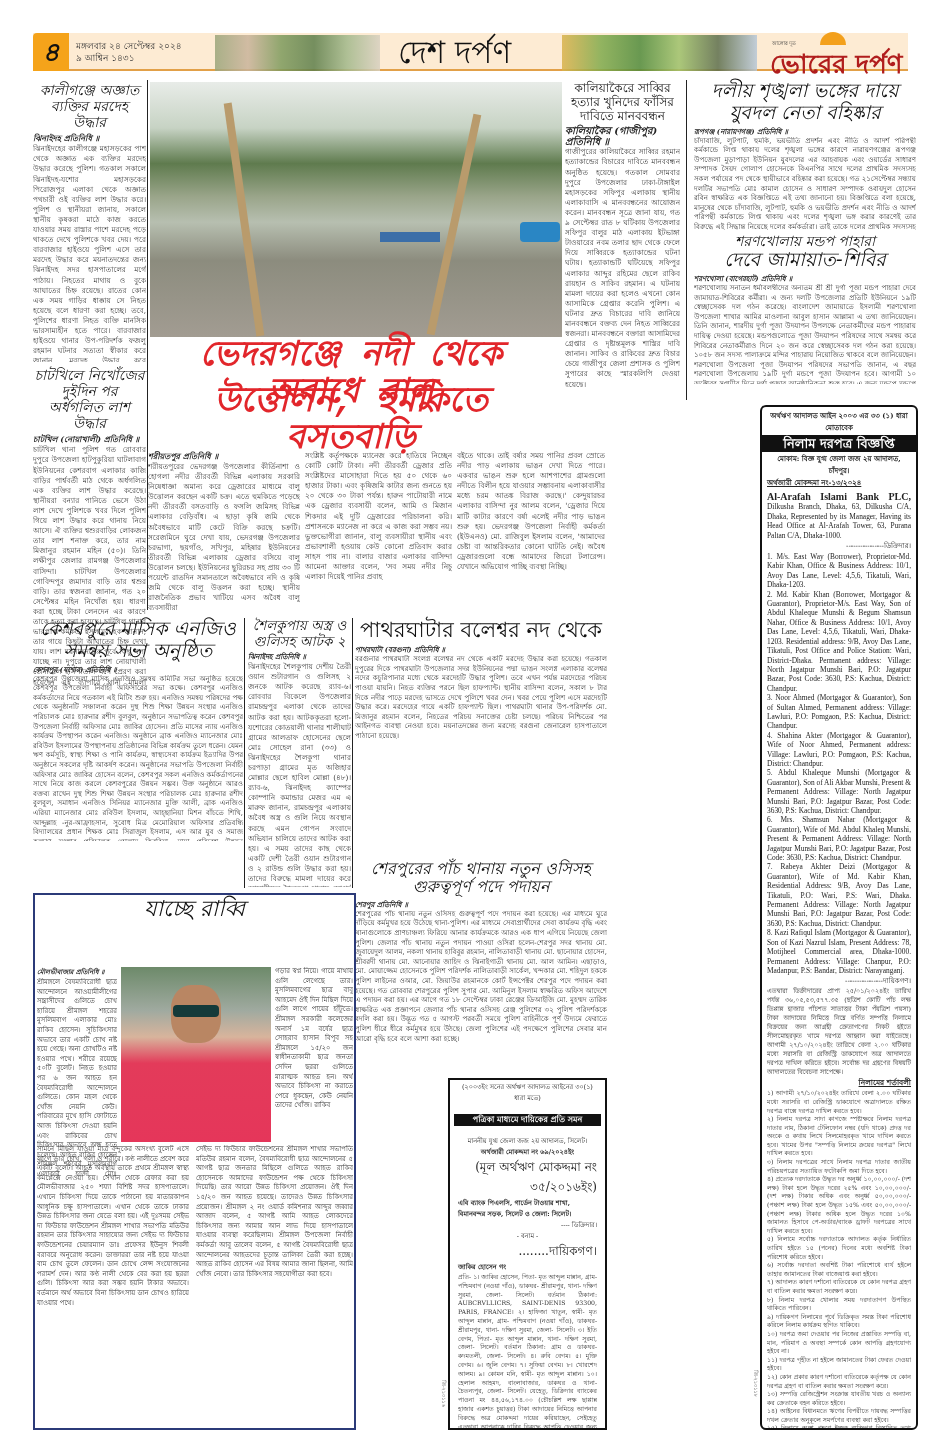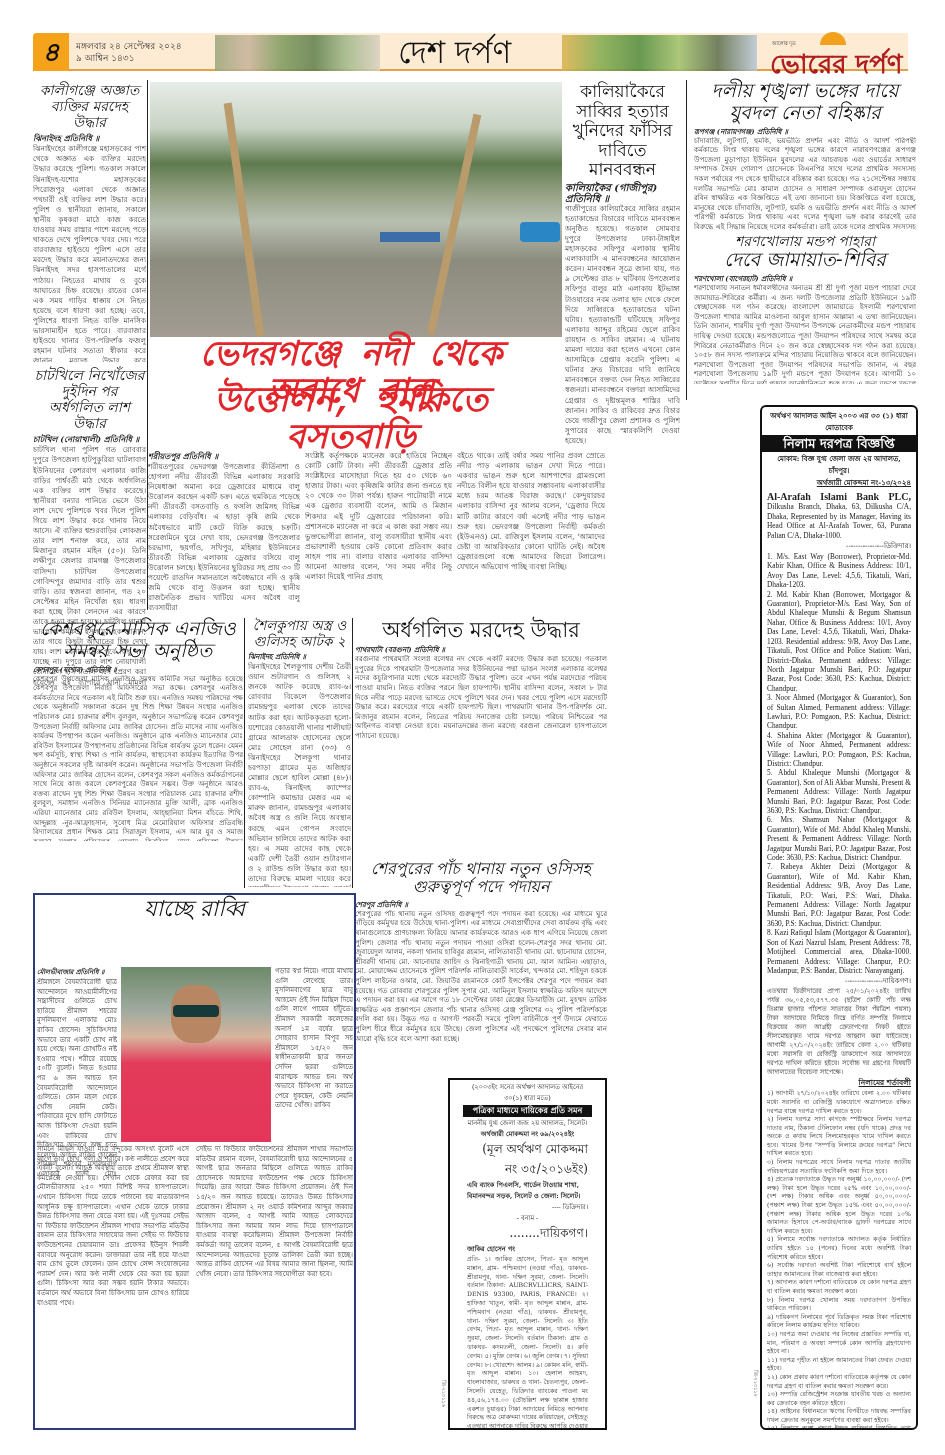--- a/index.html
+++ b/index.html
@@ -69,21 +69,21 @@
   <div class="body" style="height:170px;overflow:hidden" data-name="article-body">শরীয়তপুরের ভেদরগঞ্জ উপজেলার কীর্তিনাশা ও হোগলা নদীর তীরবর্তী বিভিন্ন এলাকায় সরকারি নিষেধাজ্ঞা অমান্য করে ড্রেজারের মাধ্যমে বালু উত্তোলন করছেন একটি চক্র। এতে হুমকিতে পড়েছে নদী তীরবর্তী বসতবাড়ি ও ফসলি জমিসহ বিভিন্ন এলাকার বেড়িবাঁধ। এ ছাড়া কৃষি জমি থেকে অবৈধভাবে মাটি কেটে বিক্রি করছে চক্রটি। সরেজমিনে ঘুরে দেখা যায়, ভেদরগঞ্জ উপজেলার চরভাগা, ছয়গাঁও, সখিপুর, মহিষার ইউনিয়নের তীরবর্তী বিভিন্ন এলাকায় ড্রেজার বসিয়ে বালু উত্তোলন চলছে। ইউনিয়নের ছুরিরচর সহ প্রায় ৩০ টি পয়েন্টে রাতদিন সমানতালে অবৈধভাবে নদি ও কৃষি জমি থেকে বালু উত্তলন করা হচ্ছে। স্থানীয় রাজনৈতিক প্রভাব খাটিয়ে এসব অবৈধ বালু ব্যবসায়ীরা</div>
 </div>
 <div class="abs" style="left:305px;top:451px;width:147px" data-name="lead-col-2">
   <div class="body" style="height:180px;overflow:hidden" data-name="article-body">সংশ্লিষ্ট কর্তৃপক্ষকে ম্যানেজ করে হাতিয়ে নিচ্ছেন কোটি কোটি টাকা। নদী তীরবর্তী ড্রেজার প্রতি সংশ্লিষ্টদের মাসোহারা দিতে হয় ৫০ থেকে ৬০ হাজার টাকা। এবং কৃষিজমি কাটার জন্য গুনতে হয় ২০ থেকে ৩০ টাকা পর্যন্ত। হারুন পাটোয়ারী নামে এক ড্রেজার ব্যবসায়ী বলেন, আমি ও মিজান শিকদার এই দুটি ড্রেজারের পরিচালনা করি। প্রশাসনকে ম্যানেজ না করে এ কাজ করা সম্ভব নয়। ভুক্তভোগীরা জানান, বালু ব্যবসায়ীরা স্থানীয় এবং প্রভাবশালী হওয়ায় কেউ কোনো প্রতিবাদ করার সাহস পায় না। বালার বাজার এলাকার বাসিন্দা আমেনা আক্তার বলেন, 'সব সময় নদীর নিচু এলাকা দিয়েই পানির প্রবাহ</div>
 </div>
 <div class="abs" style="left:457px;top:451px;width:148px" data-name="lead-col-3">
   <div class="body" style="height:180px;overflow:hidden" data-name="article-body">বইতে থাকে। তাই বর্ষার সময় পানির প্রবল স্রোতে নদীর পাড় এলাকায় ভাঙন দেখা দিতে পারে। একবার ভাঙন শুরু হলে আশপাশের গ্রামগুলো নদীতে বিলীন হয়ে যাওয়ার সম্ভাবনায় এলাকাবাসীর মধ্যে চরম আতঙ্ক বিরাজ করছে।' কেন্দুয়ারচর এলাকার বাসিন্দা নুর আলম বলেন, 'ড্রেজার দিয়ে মাটি কাটার কারণে বর্ষা এলেই নদীর পাড় ভাঙন শুরু হয়। ভেদরগঞ্জ উপজেলা নির্বাহী কর্মকর্তা (ইউএনও) মো. রাজিবুল ইসলাম বলেন, 'আমাদের চেষ্টা বা আন্তরিকতার কোনো ঘাটতি নেই। অবৈধ ড্রেজারগুলো বন্ধে আমাদের জিরো টলারেন্স। যেখানে অভিযোগ পাচ্ছি ব্যবস্থা নিচ্ছি।</div>
 </div>
 
 <div class="abs" style="left:565px;top:82px;width:115px" data-name="article-kaliakair">
-  <div class="hl" style="font-size:17px;font-style:normal" data-name="headline">কালিয়াকৈরে সাব্বির হত্যার খুনিদের ফাঁসির দাবিতে মানববন্ধন</div>
+  <div class="hl" style="font-size:12px;font-style:normal" data-name="headline">কালিয়াকৈরে সাব্বির হত্যার খুনিদের ফাঁসির দাবিতে মানববন্ধন</div>
   <div class="byline" style="margin-top:2px;font-size:10px" data-name="byline">কালিয়াকৈর (গাজীপুর) প্রতিনিধি ॥</div>
   <div class="body" style="height:240px;overflow:hidden" data-name="article-body">গাজীপুরের কালিয়াকৈরে সাব্বির রহমান হত্যাকান্ডের বিচারের দাবিতে মানববন্ধন অনুষ্ঠিত হয়েছে। গতকাল সোমবার দুপুরে উপজেলার ঢাকা-টাঙ্গাইল মহাসড়কের সফিপুর এলাকায় স্থানীয় এলাকাবাসি এ মানববন্ধনের আয়োজন করেন। মানববন্ধন সূত্রে জানা যায়, গত ৯ সেপ্টেম্বর রাত ৮ ঘটিকায় উপজেলার সফিপুর বালুর মাঠ এলাকায় ইটভাঙ্গা টাওয়ারের নবম তলার ছাদ থেকে ফেলে দিয়ে সাব্বিরকে হত্যাকান্ডের ঘটনা ঘটায়। হত্যাকান্ডটি ঘটিয়েছে সফিপুর এলাকার আব্দুর রহিমের ছেলে রাকিব রায়হান ও সাকিব রহমান। এ ঘটনায় মামলা দায়ের করা হলেও এখনো কোন আসামিকে গ্রেপ্তার করেনি পুলিশ। এ ঘটনার দ্রুত বিচারের দাবি জানিয়ে মানববন্ধনে বক্তব্য দেন নিহত সাব্বিরের স্বজনরা। মানববন্ধনে বক্তারা আসামিদের গ্রেপ্তার ও দৃষ্টান্তমূলক শাস্তির দাবি জানান। সাকিব ও রাকিবের দ্রুত বিচার চেয়ে গাজীপুর জেলা প্রশাসক ও পুলিশ সুপারের কাছে স্মারকলিপি দেওয়া হয়েছে।</div>
 </div>
 
 <div class="abs" style="left:694px;top:80px;width:222px" data-name="article-jubodal">
   <div class="hl" style="font-size:19px" data-name="headline-line-1">দলীয় শৃঙ্খলা ভঙ্গের দায়ে</div>
   <div class="hl" style="font-size:19px" data-name="headline-line-2">যুবদল নেতা বহিষ্কার</div>
   <div class="byline" style="margin-top:2px;font-size:7px" data-name="byline">রূপগঞ্জ (নারায়ণগঞ্জ) প্রতিনিধি ॥</div>
   <div class="bn-small" style="height:93px;overflow:hidden" data-name="article-body">চাঁদাবাজি, লুটপাট, হুমকি, ভয়ভীতি প্রদর্শন এবং নীতি ও আদর্শ পরিপন্থী কর্মকান্ডে লিপ্ত থাকায় দলের শৃঙ্খলা ভঙ্গের কারণে নারায়ণগঞ্জের রূপগঞ্জ উপজেলা মুড়াপাড়া ইউনিয়ন যুবদলের এর আহবায়ক এবং ওয়ার্ডের সাধারণ সম্পাদক সৈয়দ গোলাপ হোসেনকে বিএনপির সাথে দলের প্রাথমিক সদস্যসহ সকল পর্যায়ের পদ থেকে স্থায়ীভাবে বহিষ্কার করা হয়েছে। গত ২১সেপ্টেম্বর সন্ধ্যায় দলটির সভাপতি মোঃ কামাল হোসেন ও সাধারণ সম্পাদক ওবায়দুল হোসেন রবিন স্বাক্ষরিত এক বিজ্ঞপ্তিতে এই তথ্য জানানো হয়। বিজ্ঞপ্তিতে বলা হয়েছে, মানুষের থেকে চাঁদাবাজি, লুটপাট, হুমকি ও ভয়ভীতি প্রদর্শন এবং নীতি ও আদর্শ পরিপন্থী কর্মকান্ডে লিপ্ত থাকায় এবং দলের শৃঙ্খলা ভঙ্গ করার কারণেই তার বিরুদ্ধে এই সিদ্ধান্ত নিয়েছে দলের কর্মকর্তারা। তাই তাকে দলের প্রাথমিক সদস্যসহ সকল পর্যায়ের পদ থেকে স্থায়ীভাবে বহিষ্কার করা হয়েছে।</div>
 </div>
@@ -92,21 +92,21 @@
   <div class="hl" style="font-size:14px" data-name="headline-line-1">শরণখোলায় মন্ডপ পাহারা</div>
   <div class="hl" style="font-size:19px" data-name="headline-line-2">দেবে জামায়াত-শিবির</div>
   <div class="byline" style="margin-top:2px;font-size:7px" data-name="byline">শরণখোলা (বাগেরহাট) প্রতিনিধি ॥</div>
   <div class="bn-small" style="height:100px;overflow:hidden" data-name="article-body">শরণখোলায় সনাতন ধর্মাবলম্বীদের অন্যতম শ্রী শ্রী দুর্গা পূজা মন্ডপ পাহারা দেবে জামায়াত-শিবিরের কর্মীরা। এ জন্য দলটি উপজেলার প্রতিটি ইউনিয়নে ১৯টি স্বেচ্ছাসেবক দল গঠন করেছে। বাংলাদেশ জামায়াতে ইসলামী শরণখোলা উপজেলা শাখার আমির মাওলানা আবুল হাসান আল্লামা এ তথ্য জানিয়েছেন। তিনি জানান, শারদীয় দুর্গা পূজা উদযাপন উপলক্ষে নেতাকর্মীদের মন্ডপ পাহারায় দায়িত্ব দেওয়া হয়েছে। মন্ডপগুলোতে পূজা উদযাপন পরিষদের সাথে সমন্বয় করে শিবিরের নেতাকর্মীরাও দিনে ২০ জন করে স্বেচ্ছাসেবক দল গঠন করা হয়েছে। ১০৫৮ জন সদস্য পালাক্রমে মন্দির পাহারায় নিয়োজিত থাকবে বলে জানিয়েছেন। শরণখোলা উপজেলা পূজা উদযাপন পরিষদের সভাপতি জানান, এ বছর শরণখোলা উপজেলায় ১৯টি দুর্গা মন্ডপে পূজা উদযাপন হবে। আগামী ১০ অক্টোবর সপ্তমীর দিনে দুর্গা পূজার আনুষ্ঠানিকতা শুরু হবে। এ জন্য মন্ডপে মন্ডপে প্রতিমা তৈরির কাজ প্রায় শেষ হয়েছে বলে পূজা উদযাপন পরিষদের সভাপতি জানিয়েছেন।</div>
 </div>
 
 <div class="abs" style="left:612px;top:405px;width:306px;height:1025px;border:2px solid #111;border-radius:6px;padding:3px 5px;background:#fff;overflow:hidden" data-name="auction-notice">
   <div style="font-size:7px;text-align:center;font-weight:bold" data-name="notice-top-line">অর্থঋণ আদালত আইন ২০০৩ এর ৩৩ (১) ধারা মোতাবেক</div>
   <div class="blackbar" style="font-size:13px;line-height:17px;margin:1px -5px" data-name="notice-title">নিলাম দরপত্র বিজ্ঞপ্তি</div>
   <div style="font-size:7px;text-align:center;font-weight:bold" data-name="notice-court">মোকাম: বিজ্ঞ যুগ্ম জেলা জজ ২য় আদালত, চাঁদপুর।</div>
-  <div style="font-size:7px;text-align:right;font-weight:bold;text-decoration:underline" data-name="notice-case-number">অর্থজারী মোকদ্দমা নং-১৩/২০২৪</div>
+  <div style="font-size:7px;text-align:left;font-weight:bold;text-decoration:underline" data-name="notice-case-number">অর্থজারী মোকদ্দমা নং-১৩/২০২৪</div>
   <div class="eng" style="margin-top:3px"><b style="font-size:10px" data-name="bank-name">Al-Arafah Islami Bank PLC,</b> <span data-name="bank-description">Dilkusha Branch, Dhaka, 63, Dilkusha C/A, Dhaka, Represented by its Manager, Having its Head Office at Al-Arafah Tower, 63, Purana Paltan C/A, Dhaka-1000.</span></div>
   <div style="font-size:7px;text-align:right" data-name="decree-holder-tag">----------------ডিক্রিদার।</div>
   <div class="eng" data-name="party-list">
     <div data-name="party-item">1. M/s. East Way (Borrower), Proprietor-Md. Kabir Khan, Office &amp; Business Address: 10/1, Avoy Das Lane, Level: 4,5,6, Tikatuli, Wari, Dhaka-1203.</div>
     <div data-name="party-item">2. Md. Kabir Khan (Borrower, Mortgagor &amp; Guarantor), Proprietor-M/s. East Way, Son of Abdul Khaleque Munshi &amp; Begum Shamsun Nahar, Office &amp; Business Address: 10/1, Avoy Das Lane, Level: 4,5,6, Tikatuli, Wari, Dhaka-1203. Residential address: 9/B, Avoy Das Lane, Tikatuli, Post Office and Police Station: Wari, District-Dhaka. Permanent address: Village: North Jagatpur Munshi Bari, P.O: Jagatpur Bazar, Post Code: 3630, P.S: Kachua, District: Chandpur.</div>
     <div data-name="party-item">3. Noor Ahmed (Mortgagor &amp; Guarantor), Son of Sultan Ahmed, Permanent address: Village: Lawluri, P.O: Pomgaon, P.S: Kachua, District: Chandpur.</div>
     <div data-name="party-item">4. Shahina Akter (Mortgagor &amp; Guarantor), Wife of Noor Ahmed, Permanent address: Village: Lawluri, P.O: Pomgaon, P.S: Kachua, District: Chandpur.</div>
     <div data-name="party-item">5. Abdul Khaleque Munshi (Mortgagor &amp; Guarantor), Son of Ali Akbar Munshi, Present &amp; Permanent Address: Village: North Jagatpur Munshi Bari, P.O: Jagatpur Bazar, Post Code: 3630, P.S: Kachua, District: Chandpur.</div>
     <div data-name="party-item">6. Mrs. Shamsun Nahar (Mortgagor &amp; Guarantor), Wife of Md. Abdul Khaleq Munshi, Present &amp; Permanent Address: Village: North Jagatpur Munshi Bari, P.O: Jagatpur Bazar, Post Code: 3630, P.S: Kachua, District: Chandpur.</div>
     <div data-name="party-item">7. Rabeya Akhter Deizi (Mortgagor &amp; Guarantor), Wife of Md. Kabir Khan, Residential Address: 9/B, Avoy Das Lane, Tikatuli, P.O: Wari, P.S: Wari, Dhaka. Permanent Address: Village: North Jagatpur Munshi Bari, P.O: Jagatpur Bazar, Post Code: 3630, P.S: Kachua, District: Chandpur.</div>
@@ -149,35 +149,35 @@
 </div>
 
 <div class="abs" style="left:248px;top:618px;width:103px" data-name="article-shailkupa">
   <div class="hl" style="font-size:13.5px" data-name="headline-line-1">শৈলকুপায় অস্ত্র ও</div>
   <div class="hl" style="font-size:13.5px" data-name="headline-line-2">গুলিসহ আটক ২</div>
   <div class="byline" style="margin-top:2px;font-size:7px" data-name="byline">ঝিনাইদহ প্রতিনিধি ॥</div>
   <div class="body" style="height:225px;overflow:hidden" data-name="article-body">ঝিনাইদহের শৈলকুপায় দেশীয় তৈরী ওয়ান শুটারগান ও গুলিসহ ২ জনকে আটক করেছে র‌্যাব-৬। রোববার বিকেলে উপজেলার রামচন্দ্রপুর এলাকা থেকে তাদের আটক করা হয়। আটককৃতরা হলো- যশোরের কোতয়ালী থানার শালীঘাট গ্রামের আলতাফ হোসেনের ছেলে মোঃ সোহেল রানা (৩৩) ও ঝিনাইদহের শৈলকুপা থানার চরপাড়া গ্রামের মৃত অজিহার মোল্লার ছেলে হাবিল মোল্লা (৪৮)। র‌্যাব-৬, ঝিনাইদহ ক্যাম্পের কোম্পানি কমান্ডার মেজর এম এ মারুফ জানান, রামচন্দ্রপুর এলাকায় অবৈধ অস্ত্র ও গুলি নিয়ে অবস্থান করছে এমন গোপন সংবাদে অভিযান চালিয়ে তাদের আটক করা হয়। এ সময় তাদের কাছ থেকে একটি দেশী তৈরী ওয়ান শুটারগান ও ২ রাউন্ড গুলি উদ্ধার করা হয়। তাদের বিরুদ্ধে মামলা দায়ের করে আসামীদের শৈলকুপা থানায় সোপর্দ করা হয়েছে।</div>
 </div>
 
 <div class="abs" style="left:355px;top:618px;width:252px" data-name="article-patharghata">
-  <div class="hl" style="font-size:21px;font-style:normal" data-name="headline-line-2">অর্ধগলিত মরদেহ উদ্ধার</div>
+  <div class="hl" style="font-size:21px;font-style:normal" data-name="headline-line-1">পাথরঘাটার বলেশ্বর নদ থেকে</div>
   <div class="byline" style="margin-top:2px;font-size:7px" data-name="byline">পাথরঘাটা (বরগুনা) প্রতিনিধি ॥</div>
   <div class="bn-small" style="height:128px;overflow:hidden" data-name="article-body">বরগুনার পাথরঘাটা সংলগ্ন বলেশ্বর নদ থেকে একটি মরদেহ উদ্ধার করা হয়েছে। গতকাল দুপুরের দিকে পাথরঘাটা উপজেলার সদর ইউনিয়নের পদ্মা ভাঙন সংলগ্ন এলাকার বলেশ্বর নদের কচুরিপানার মধ্যে থেকে মরদেহটি উদ্ধার পুলিশ। তবে এখন পর্যন্ত মরদেহের পরিচয় পাওয়া যায়নি। নিহত ব্যক্তির পরনে ছিল হাফপ্যান্ট। স্থানীয় বাসিন্দা বলেন, সকাল ৮ টার দিকে নদীর পাড়ে মরদেহ ভাসতে দেখে পুলিশে খবর দেন। খবর পেয়ে পুলিশ এসে মরদেহটি উদ্ধার করে। মরদেহের গায়ে একটি হাফপ্যান্ট ছিল। পাথরঘাটা থানার উপ-পরিদর্শক মো. মিজানুর রহমান বলেন, নিহতের পরিচয় সনাক্তের চেষ্টা চলছে। পরিচয় নিশ্চিতের পর আইনগত ব্যবস্থা নেওয়া হবে। ময়নাতদন্তের জন্য মরদেহ বরগুনা জেনারেল হাসপাতালে পাঠানো হয়েছে।</div>
 </div>
 
 <div class="abs" style="left:355px;top:860px;width:252px" data-name="article-sherpur">
   <div class="hl" style="font-size:16px" data-name="headline-line-1">শেরপুরের পাঁচ থানায় নতুন ওসিসহ</div>
   <div class="hl" style="font-size:16px" data-name="headline-line-2">গুরুত্বপূর্ণ পদে পদায়ন</div>
   <div class="byline" style="margin-top:2px;font-size:7px" data-name="byline">শেরপুর প্রতিনিধি ॥</div>
   <div class="bn-small" style="height:160px;overflow:hidden" data-name="article-body">শেরপুরের পাঁচ থানায় নতুন ওসিসহ গুরুত্বপূর্ণ পদে পদায়ন করা হয়েছে। এর মাধ্যমে ঘুরে দাঁড়িয়ে কর্মমুখর হয়ে উঠেছে থানা-পুলিশ। এর মাধ্যমে সেবাপ্রার্থীদের সেবা কার্যক্রম বৃদ্ধি এবং থানাগুলোকে প্রাণচাঞ্চল্য ফিরিয়ে আনার কার্যক্রমকে আরও এক ধাপ এগিয়ে নিয়েছে জেলা পুলিশ। জেলার পাঁচ থানায় নতুন পদায়ন পাওয়া ওসিরা হলেন-শেরপুর সদর থানায় মো. জুবায়েদুল আলম, নকলা থানায় হাবিবুর রহমান, নালিতাবাড়ী থানায় মো. ছানোয়ার হোসেন, শ্রীবরদী থানায় মো. আনোয়ার জাহিদ ও ঝিনাইগাতী থানায় মো. আল আমিন। এছাড়াও, মো. মোয়াজ্জেম হোসেনকে পুলিশ পরিদর্শক নালিতাবাড়ী সার্কেল, খন্দকার মো. শহিদুল হককে পুলিশ লাইনের ওআর, মো. জিয়াউর রহমানকে কোর্ট ইন্সপেক্টর শেরপুর পদে পদায়ন করা হয়েছে। গত রোববার শেরপুরের পুলিশ সুপার মো. আমিনুল ইসলাম স্বাক্ষরিত অফিস আদেশে এ পদায়ন করা হয়। এর আগে গত ১৮ সেপ্টেম্বর ঢাকা রেঞ্জের ডিআইজি মো. মুহম্মদ তারিক স্বাক্ষরিত এক প্রজ্ঞাপনে জেলার পাঁচ থানার ওসিসহ রেঞ্জ পুলিশের ৩২ পুলিশ পরিদর্শককে বদলি করা হয়। উদ্ভূত গত ৫ আগস্ট পরবর্তী সময়ে পুলিশ বাহিনীকে পূর্ণ উদ্যমে ফেরাতে পুলিশ ধীরে ধীরে কর্মমুখর হয়ে উঠছে। জেলা পুলিশের এই পদক্ষেপে পুলিশের সেবার মান আরো বৃদ্ধি হবে বলে আশা করা হচ্ছে।</div>
 </div>
 
-<div class="abs" style="left:448px;top:1078px;width:159px;height:352px;border:2px solid #111;padding:2px 17px;overflow:hidden;background:#fff" data-name="summons-notice">
+<div class="abs" style="left:448px;top:1078px;width:159px;height:352px;border:2px solid #111;padding:2px 8px;overflow:hidden;background:#fff" data-name="summons-notice">
   <div style="font-size:6.5px;text-align:center" data-name="summons-top-line">(২০০৩ইং সনের অর্থঋণ আদালত আইনের ৩০(১) ধারা মতে)</div>
-  <div class="blackbar" style="font-size:8px;line-height:12px;margin:1px -4px" data-name="summons-title">পত্রিকা মাধ্যমে দায়িকের প্রতি সমন</div>
+  <div class="blackbar" style="font-size:8px;line-height:12px;margin:10px -4px" data-name="summons-title">পত্রিকা মাধ্যমে দায়িকের প্রতি সমন</div>
   <div style="font-size:6.5px;text-align:center" data-name="summons-court">মাননীয় যুগ্ম জেলা জজ ২য় আদালত, সিলেট।</div>
   <div style="font-size:6.5px;text-align:center;font-weight:bold" data-name="summons-case-number">অর্থজারী মোকদ্দমা নং ৬৯/২০২৪ইং</div>
   <div style="font-size:12px;text-align:right" data-name="summons-original-case">(মূল অর্থঋণ মোকদ্দমা নং ৩৫/২০১৬ইং)</div>
   <div style="font-size:6.5px;font-weight:bold" data-name="summons-plaintiff">এবি ব্যাংক পিএলসি, গার্ডেন টাওয়ার শাখা, বিমানবন্দর সড়ক, সিলেট ও জেলা: সিলেট।</div>
   <div style="font-size:6.5px;text-align:right" data-name="summons-plaintiff-tag">---- ডিক্রিদার।</div>
   <div style="font-size:6.5px;text-align:center" data-name="summons-versus">- বনাম -</div>
   <div style="font-size:12px;text-align:right" data-name="summons-defendant-tag">........দায়িকগণ।</div>
   <div style="font-size:6.5px;font-weight:bold" data-name="summons-defendant-title">জাকির হোসেন গং</div>
   <div class="bn-small" style="font-size:6.2px;line-height:8.8px;height:210px;overflow:hidden" data-name="summons-body">প্রতি- ১। জাকির হোসেন, পিতা- মৃত আব্দুল মান্নান, গ্রাম- পশ্চিমবাগ (নওয়া গাঁও), ডাকঘর- শ্রীরামপুর, থানা- দক্ষিণ সুরমা, জেলা- সিলেট। বর্তমান ঠিকানা: AUBCRVLLICRS, SAINT-DENIS 93300, PARIS, FRANCE। ২। হাফিজা খাতুন, স্বামী- মৃত আব্দুল মান্নান, গ্রাম- পশ্চিমবাগ (নওয়া গাঁও), ডাকঘর- শ্রীরামপুর, থানা- দক্ষিণ সুরমা, জেলা- সিলেট। ৩। ইতি বেগম, পিতা- মৃত আব্দুল মান্নান, থানা- দক্ষিণ সুরমা, জেলা- সিলেট। বর্তমান ঠিকানা: গ্রাম ও ডাকঘর- কদমতলী, জেলা- সিলেট। ৪। রুবি বেগম। ৫। মুক্তি বেগম। ৬। জুলি বেগম। ৭। সুফিয়া বেগম। ৮। খোরশেদ আলম। ৯। কোমন মনি, স্বামী- মৃত আব্দুল মান্নান। ১০। হেলাল আহমদ, বাংলাবাজার, ডাকঘর ও থানা- চৈতন্যপুর, জেলা- সিলেট। যেহেতু, ডিক্রিদার ব্যাংকের পাওনা মং ৪৪,৫৬,১৭৪.০০ (চৌচল্লিশ লক্ষ ছাপ্পান্ন হাজার একশত চুয়াত্তর) টাকা আদায়ের নিমিত্তে আপনার বিরুদ্ধে অত্র মোকদ্দমা দায়ের করিয়াছেন, সেইহেতু এতদ্বারা আপনাকে দাবির বিরুদ্ধে আপত্তি দেওয়ার জন্য আগামী ০৬/১১/২০২৪ ইং তারিখে বেলা ৯.৩০ ঘটিকায় সময় অত্রাদালতে স্বয়ং অথবা আইনজীবীর মাধ্যমে হাজির হওয়ার জন্য সমন দেওয়া গেল। উপরোল্লিখিত তারিখে আপনি হাজির হইতে ব্যর্থ হইলে, মোকদ্দমাটি আপনার অনুপস্থিতিতেই শুনানী ও নিষ্পত্তি করা হইবে। অদ্য ২০২৪ সনের আগস্ট মাসের ২৯/৮ তারিখে আমার স্বাক্ষর ও মোহর দেওয়া গেল। আদালতের মোহরযুক্ত মতে প্রদান হইল।</div>
   <div style="font-size:6.3px;text-align:right" data-name="summons-signature">অনুমোদনক্রমে, সেরেস্তাদার, যুগ্ম জেলা জজ ২য় আদালত, সিলেট।</div>

